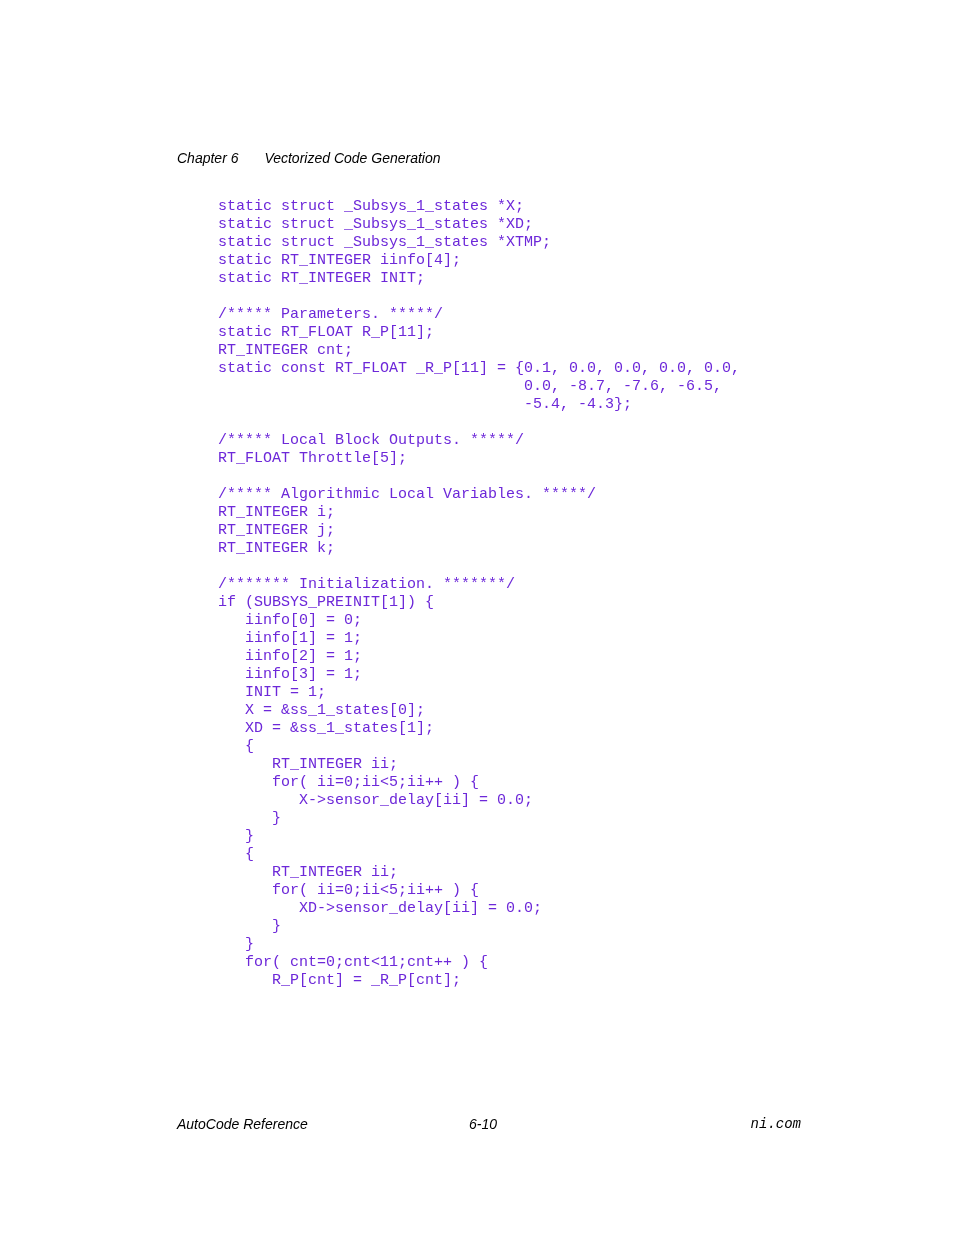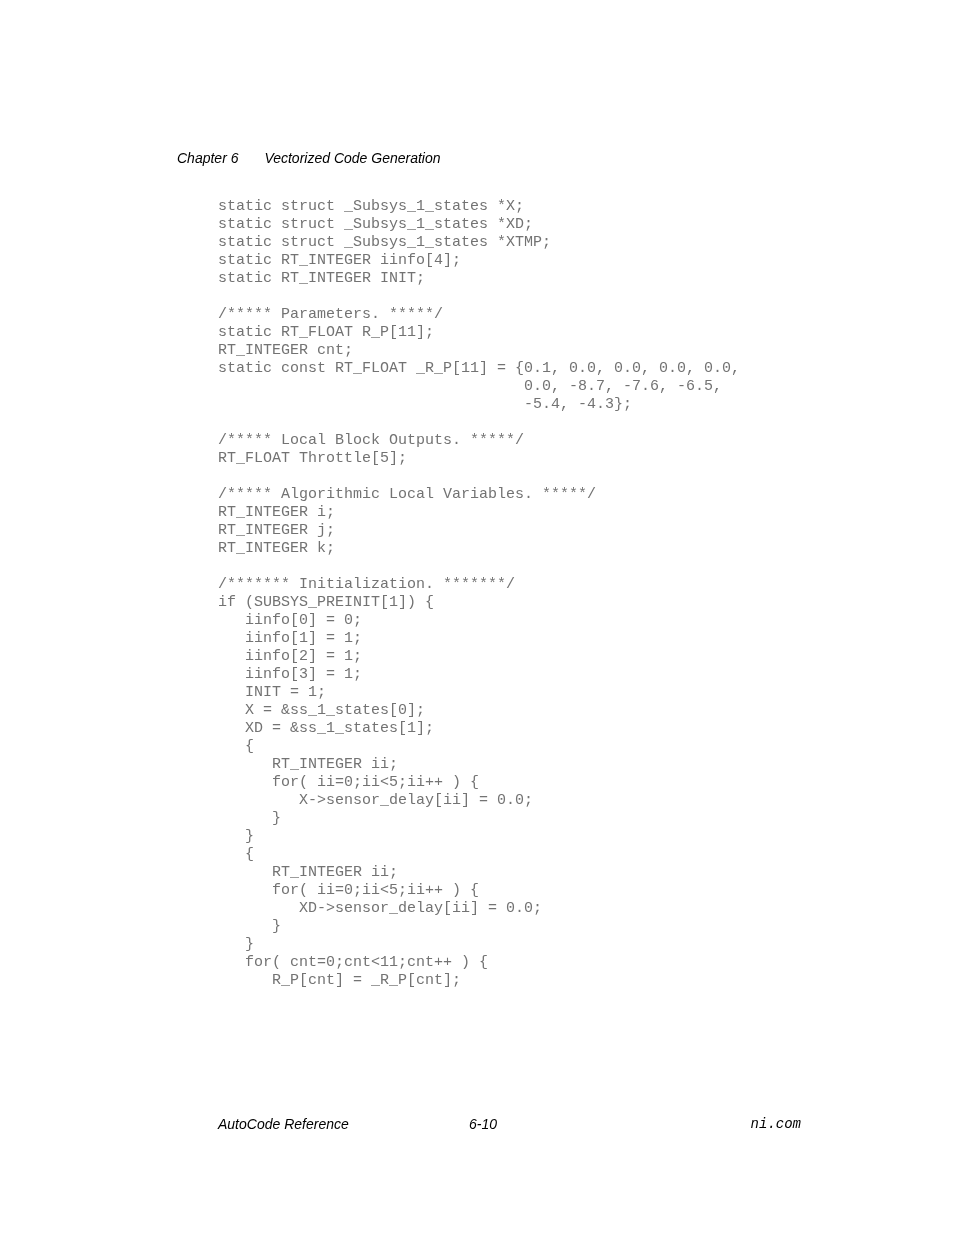--- a/index.html
+++ b/index.html
@@ -31,33 +31,33 @@
   }
   .codeblock {
     position: absolute;
     top: 198px;
     left: 218px;
     right: 60px;
     font-family: "Courier New", Courier, monospace;
     font-size: 15px;
     line-height: 18px;
     white-space: pre;
-    color: #737373;
+    color: #6d28d9;
   }
   .footer {
     position: absolute;
     bottom: 103px;
     left: 177px;
     right: 153px;
     font-style: italic;
     font-size: 14px;
     font-family: "Helvetica Neue", Arial, sans-serif;
     color: #000;
   }
-  .footer .left   { float: left; margin-left: 41px; }
+  .footer .left   { float: left; }
   .footer .center { position: absolute; left: 0; right: 12px; text-align: center; }
   .footer .right  { float: right; font-family: Liberation Mono, monospace; }
 </style>
 </head>
 <body>
 
 <div class="page">
 
   <div class="header">
     <span class="chap">Chapter 6</span>

